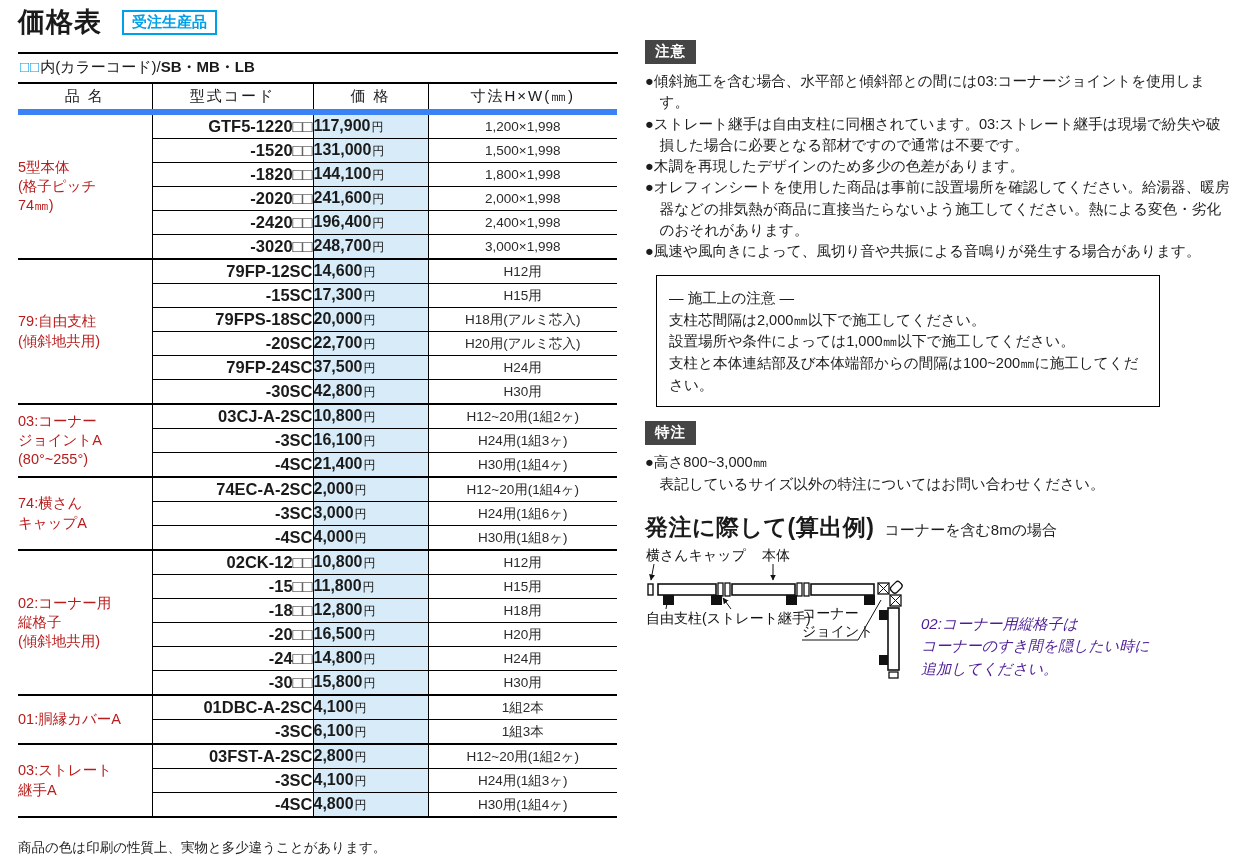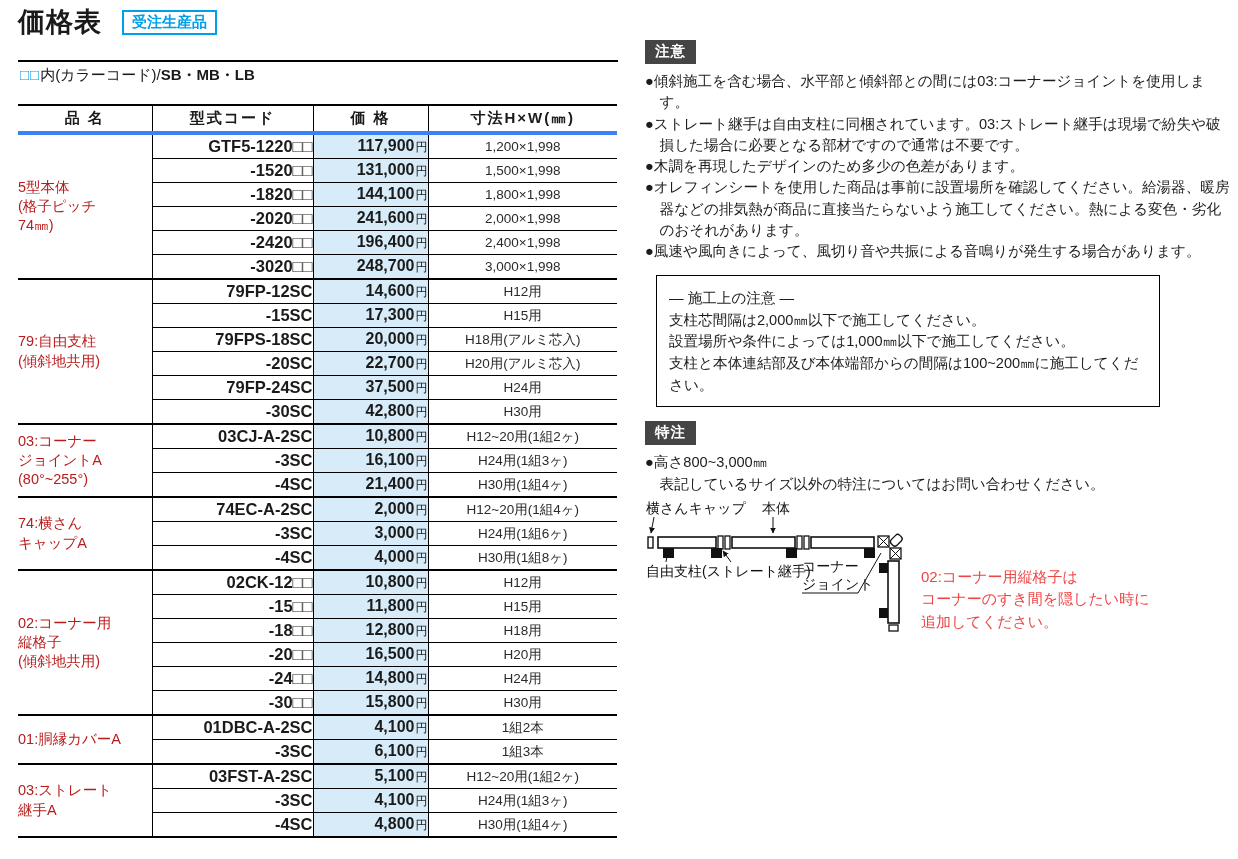--- a/index.html
+++ b/index.html
@@ -10,50 +10,50 @@
   }
   
   .left{position:absolute;left:18px;top:6px;width:600px;}
   .title-row{display:flex;align-items:center;gap:20px;height:32px;}
   .page-title{font-size:27px;font-weight:bold;letter-spacing:1px;}
   .order-badge{
     border:2px solid #00a0e9;color:#00a0e9;font-size:15px;font-weight:bold;
     padding:1px 8px 2px;line-height:18px;white-space:nowrap;
   }
   .color-line{
-    border-top:2px solid #000;margin-top:22px;padding:4px 2px 19px;font-size:15px;
+    border-top:2px solid #000;margin-top:14px;padding:4px 2px 5px;font-size:15px;
   }
   .color-line .boxes{color:#00a0e9;letter-spacing:1px;}
   .color-line .codes{font-weight:bold;}
 
   table.price{border-collapse:collapse;width:599px;table-layout:fixed;border-bottom:2px solid #000;}
   table.price col.c-name{width:134px;}
   table.price col.c-code{width:161px;}
   table.price col.c-price{width:115px;}
   table.price col.c-dim{width:189px;}
   table.price th{
-    border-top:2px solid #000;border-bottom:4px solid #3b82f6;
-    font-weight:bold;font-size:15px;height:25px;text-align:center;letter-spacing:2px;
+    border-top:2px solid #000;border-bottom:6px solid #3b82f6;
+    font-weight:normal;font-size:15px;height:25px;text-align:center;letter-spacing:2px;
   }
   table.price th,table.price td{padding:0;}
   table.price th + th, table.price td + td{border-left:1px solid #000;}
   table.price td.code-cell, table.price td.price-cell, table.price td.dim-cell{border-left:1px solid #000;}
   table.price td{height:23px;vertical-align:middle;}
   table.price tr + tr td{border-top:1px solid #000;}
   table.price tr.sec-start td{border-top:2px solid #000;}
   td.name-cell{
     font-size:14.5px;line-height:1.32;padding-left:5px;text-align:left;color:#b91c1c;
     border-top:2px solid #000;
   }
   td.code-cell{
     font-weight:bold;font-size:16.5px;text-align:right;padding-right:16px;
     font-family:"Liberation Sans","DejaVu Sans",sans-serif;letter-spacing:0;
   }
   td.price-cell{
-    background:#d7ecf8;text-align:right;padding-right:12px;font-weight:bold;font-size:16px;
+    background:#d7ecf8;text-align:left;padding-right:12px;font-weight:bold;font-size:16px;
   }
   td.price-cell .pu{font-size:12px;font-weight:normal;margin-left:1px;}
   td.dim-cell{font-size:13.5px;text-align:center;color:#2a2a2a;}
 
   .footnotes{margin-top:20px;font-size:13.5px;line-height:1.55;color:#222;}
 
   
   .right{position:absolute;left:645px;top:40px;width:588px;}
   .dark-badge{
     display:inline-block;background:#454545;color:#fff;font-size:14.5px;font-weight:bold;
@@ -66,21 +66,21 @@
     padding:12px 12px 9px;font-size:14.6px;line-height:1.5;color:#1c1c1c;
   }
   .special-block{margin-top:14px;}
   .special-lines{margin-top:7px;font-size:14.6px;line-height:1.5;color:#1c1c1c;}
   .special-lines .l2{padding-left:14.6px;}
   .ordering-head{margin-top:16px;white-space:nowrap;}
   .ordering-title{font-size:23px;font-weight:bold;letter-spacing:0.5px;}
   .ordering-sub{font-size:15px;margin-left:10px;color:#1c1c1c;}
   .diagram-wrap{position:relative;margin-top:4px;height:165px;}
   .diagram-svg{position:absolute;left:0;top:0;}
-  .diagram-note{position:absolute;left:276px;top:66px;font-size:15px;line-height:1.5;color:#ef4444;}
+  .diagram-note{position:absolute;left:276px;top:66px;font-size:15px;line-height:1.5;color:#4c1d95;font-style:italic;}
   svg text{font-family:"Liberation Sans","DejaVu Sans",sans-serif;font-size:14px;fill:#111;}
 </style>
 </head>
 <body>
 
 <div class="left">
   <div class="title-row">
     <span class="page-title">価格表</span>
     <span class="order-badge">受注生産品</span>
   </div>
@@ -260,21 +260,21 @@
           <td class="code-cell">-3SC</td>
           <td class="price-cell"><span>6,100</span><span class="pu">円</span></td>
           <td class="dim-cell">1組3本</td>
         </tr>
         <tr class="sec-start">
           <td class="name-cell" rowspan="3">
             <div>03:ストレート</div>
             <div>継手A</div>
           </td>
           <td class="code-cell">03FST-A-2SC</td>
-          <td class="price-cell"><span>5,100</span><span class="pu">円</span></td>
+          <td class="price-cell"><span>2,800</span><span class="pu">円</span></td>
           <td class="dim-cell">H12~20用(1組2ヶ)</td>
         </tr>
         <tr>
           <td class="code-cell">-3SC</td>
           <td class="price-cell"><span>4,100</span><span class="pu">円</span></td>
           <td class="dim-cell">H24用(1組3ヶ)</td>
         </tr>
         <tr>
           <td class="code-cell">-4SC</td>
           <td class="price-cell"><span>4,800</span><span class="pu">円</span></td>
@@ -309,20 +309,23 @@
   </div>
 
   <div class="special-block">
     <span class="dark-badge">特注</span>
     <div class="special-lines">
       <div>●高さ800~3,000㎜</div>
       <div class="l2">表記しているサイズ以外の特注についてはお問い合わせください。</div>
     </div>
   </div>
 
+  <div class="ordering-head">
+    <span class="ordering-title">発注に際して(算出例)</span><span class="ordering-sub">コーナーを含む8mの場合</span>
+  </div>
 
   <div class="diagram-wrap">
     <svg class="diagram-svg" width="310" height="165" viewBox="0 0 310 165">
       <defs>
         <marker id="ah" markerWidth="8" markerHeight="8" refX="5.5" refY="3" orient="auto">
           <path d="M0,0 L6,3 L0,6 z" fill="#111"></path>
         </marker>
       </defs>
 
       <text x="1" y="13">横さんキャップ</text>

